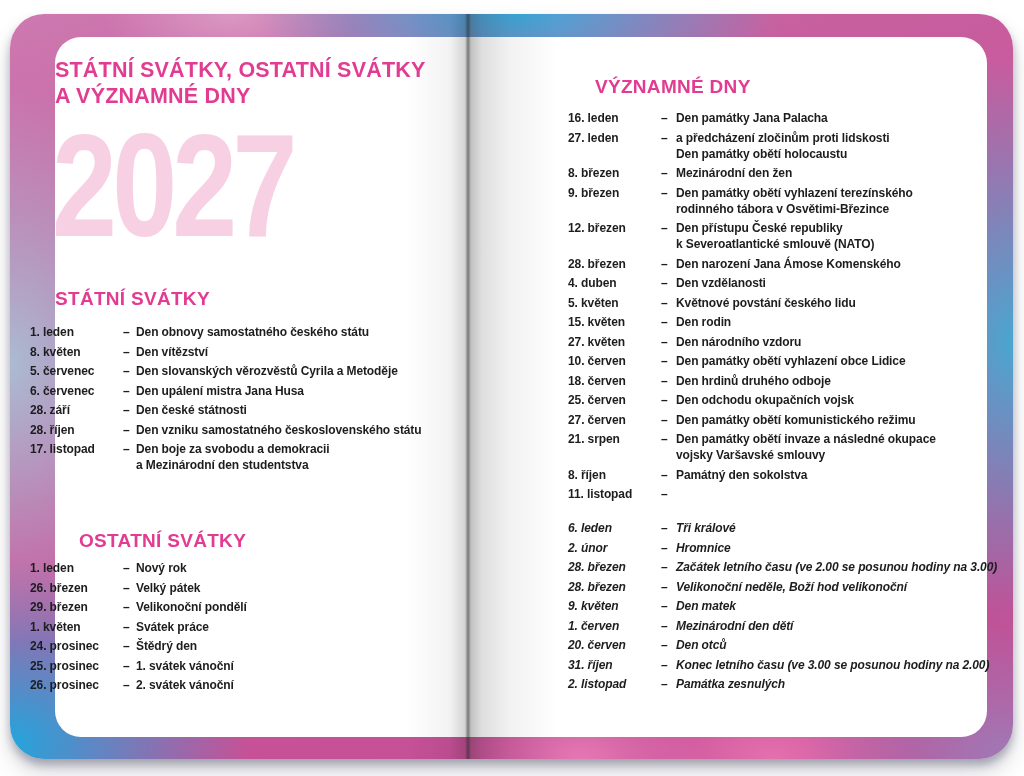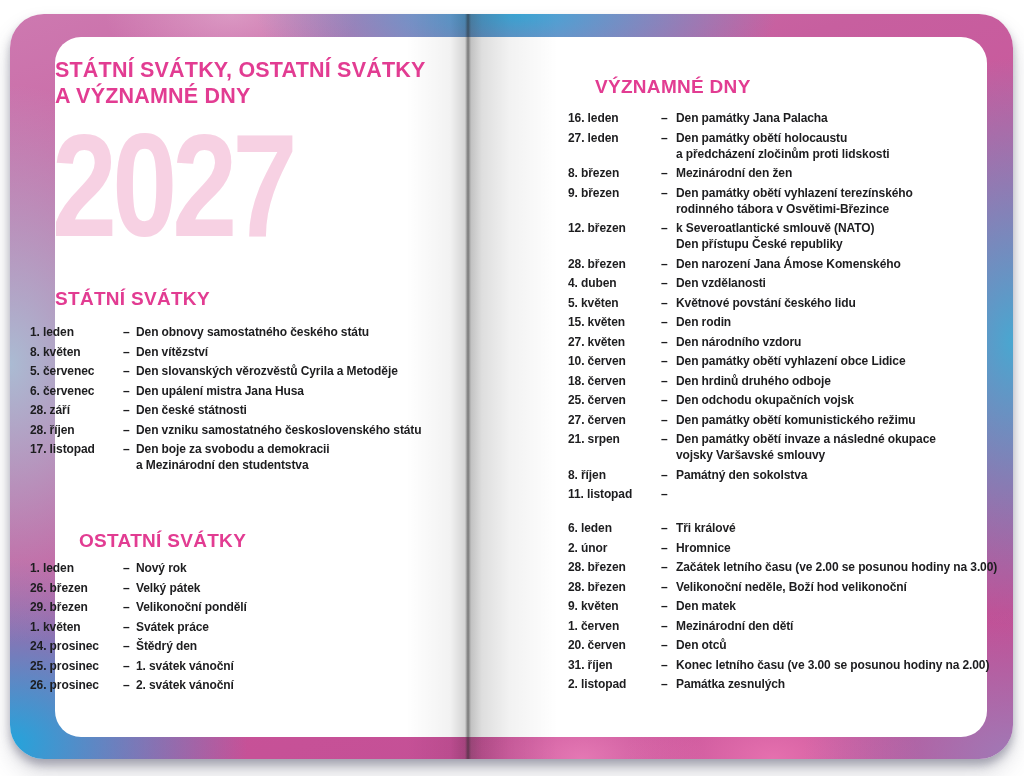--- a/index.html
+++ b/index.html
@@ -49,21 +49,21 @@
   .sec-head {
     position:absolute; color:#e23c92; font-size:19px; font-weight:bold; letter-spacing:.3px;margin-top:10px;
   }
   .hlist { position:absolute; }
   .row { display:grid; grid-template-columns:76px 30px auto; margin-bottom:3.5px;
          font-size:12px; font-weight:bold; color:#1d1d1f; letter-spacing:-.1px; }
   .row .date { line-height:16px; white-space:nowrap; }
   .row .dash { padding-left:17px; line-height:16px; }
   .row .desc { }
   .desc-line { line-height:16px; white-space:nowrap; }
-  .italic .row { }
+  .italic .row { font-style:italic; }
 
   #statni-list   { left:30px;  top:324px; width:450px; }
   #ostatni-list  { left:30px;  top:560px; width:450px; }
   #vyznamne-list { left:568px; top:110px; width:430px; }
   #vyznamne-list .row, #ostatni2-list .row { grid-template-columns:76px 32px auto; }
   #ostatni2-list { left:568px; top:520px; width:430px; }
 
   #statni-head  { left:55px;  top:278px; }
   #ostatni-head { left:55px;  top:520px;padding-left:24px; }
   #vyznamne-head{ left:595px; top:66px;  }
@@ -212,22 +212,22 @@
         <span class="dash">–</span>
         <span class="desc">
           <div class="desc-line">Den památky Jana Palacha</div>
         </span>
       </div>
 
       <div class="row">
         <span class="date">27. leden</span>
         <span class="dash">–</span>
         <span class="desc">
+          <div class="desc-line">a předcházení zločinům proti lidskosti</div>
           <div class="desc-line">Den památky obětí holocaustu</div>
-          <div class="desc-line">a předcházení zločinům proti lidskosti</div>
         </span>
       </div>
 
       <div class="row">
         <span class="date">8. březen</span>
         <span class="dash">–</span>
         <span class="desc">
           <div class="desc-line">Mezinárodní den žen</div>
         </span>
       </div>
@@ -238,22 +238,22 @@
         <span class="desc">
           <div class="desc-line">Den památky obětí vyhlazení terezínského</div>
           <div class="desc-line">rodinného tábora v Osvětimi-Březince</div>
         </span>
       </div>
 
       <div class="row">
         <span class="date">12. březen</span>
         <span class="dash">–</span>
         <span class="desc">
+          <div class="desc-line">Den přístupu České republiky</div>
           <div class="desc-line">k Severoatlantické smlouvě (NATO)</div>
-          <div class="desc-line">Den přístupu České republiky</div>
         </span>
       </div>
 
       <div class="row">
         <span class="date">28. březen</span>
         <span class="dash">–</span>
         <span class="desc">
           <div class="desc-line">Den narození Jana Ámose Komenského</div>
         </span>
       </div>

